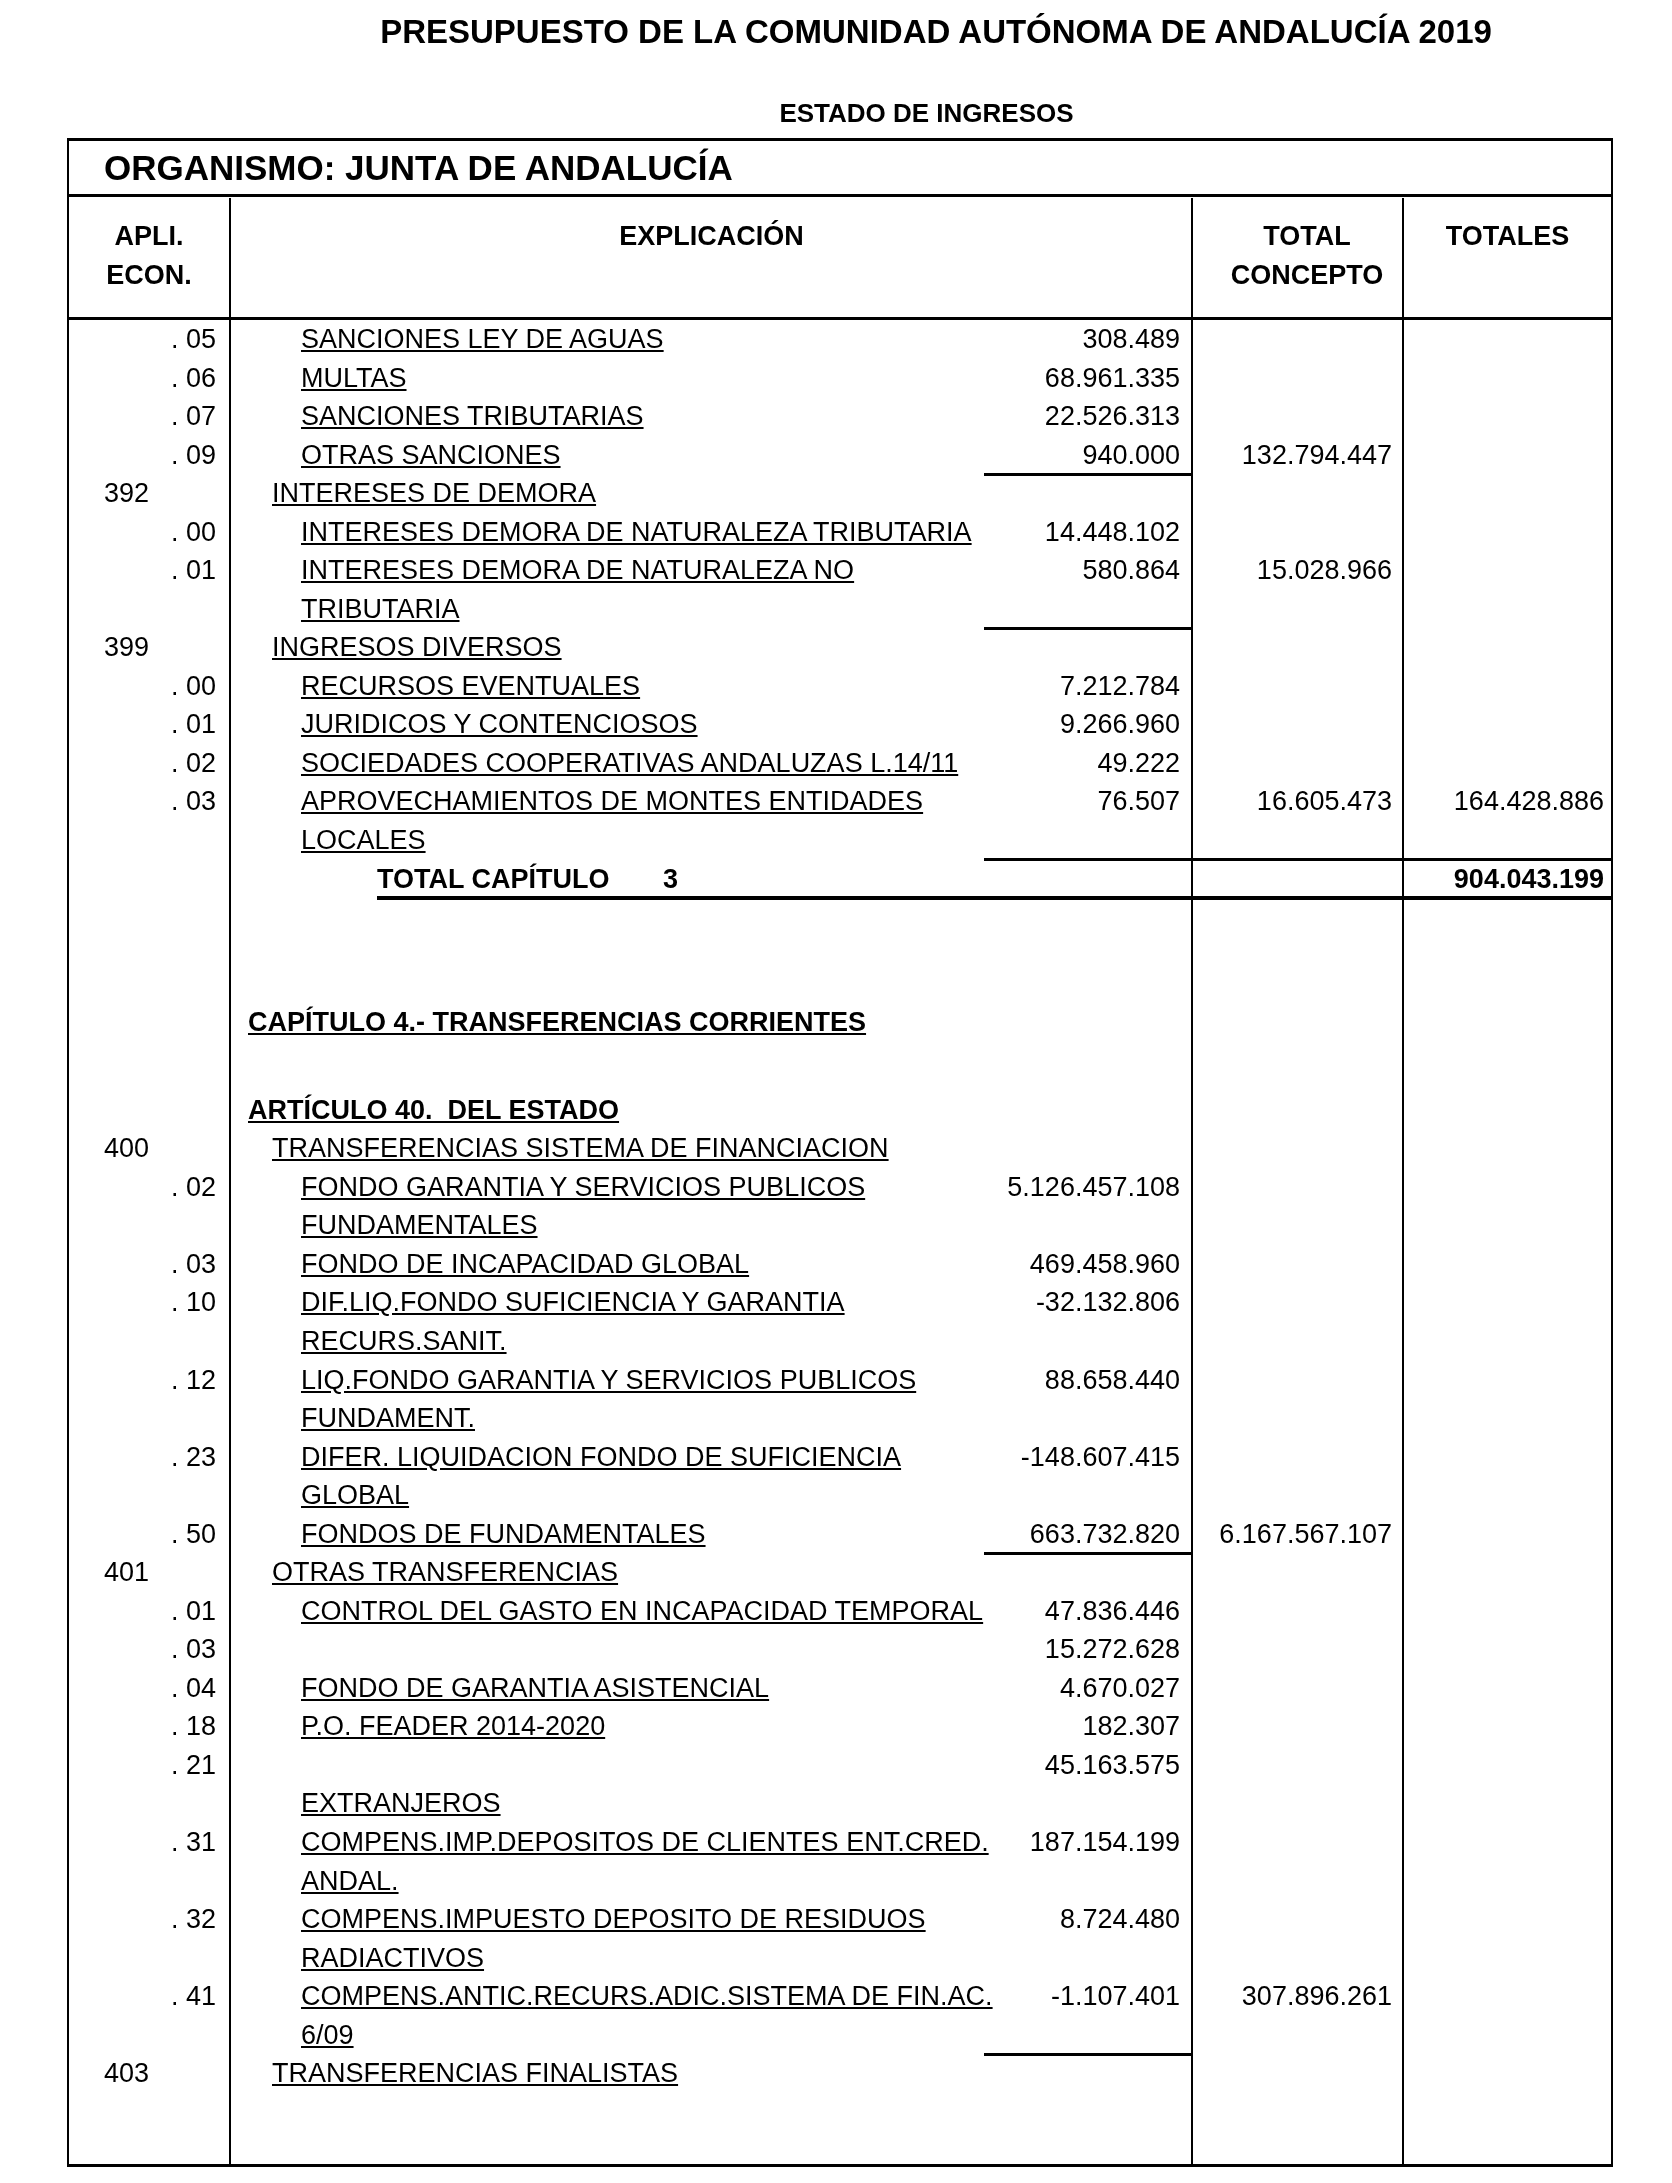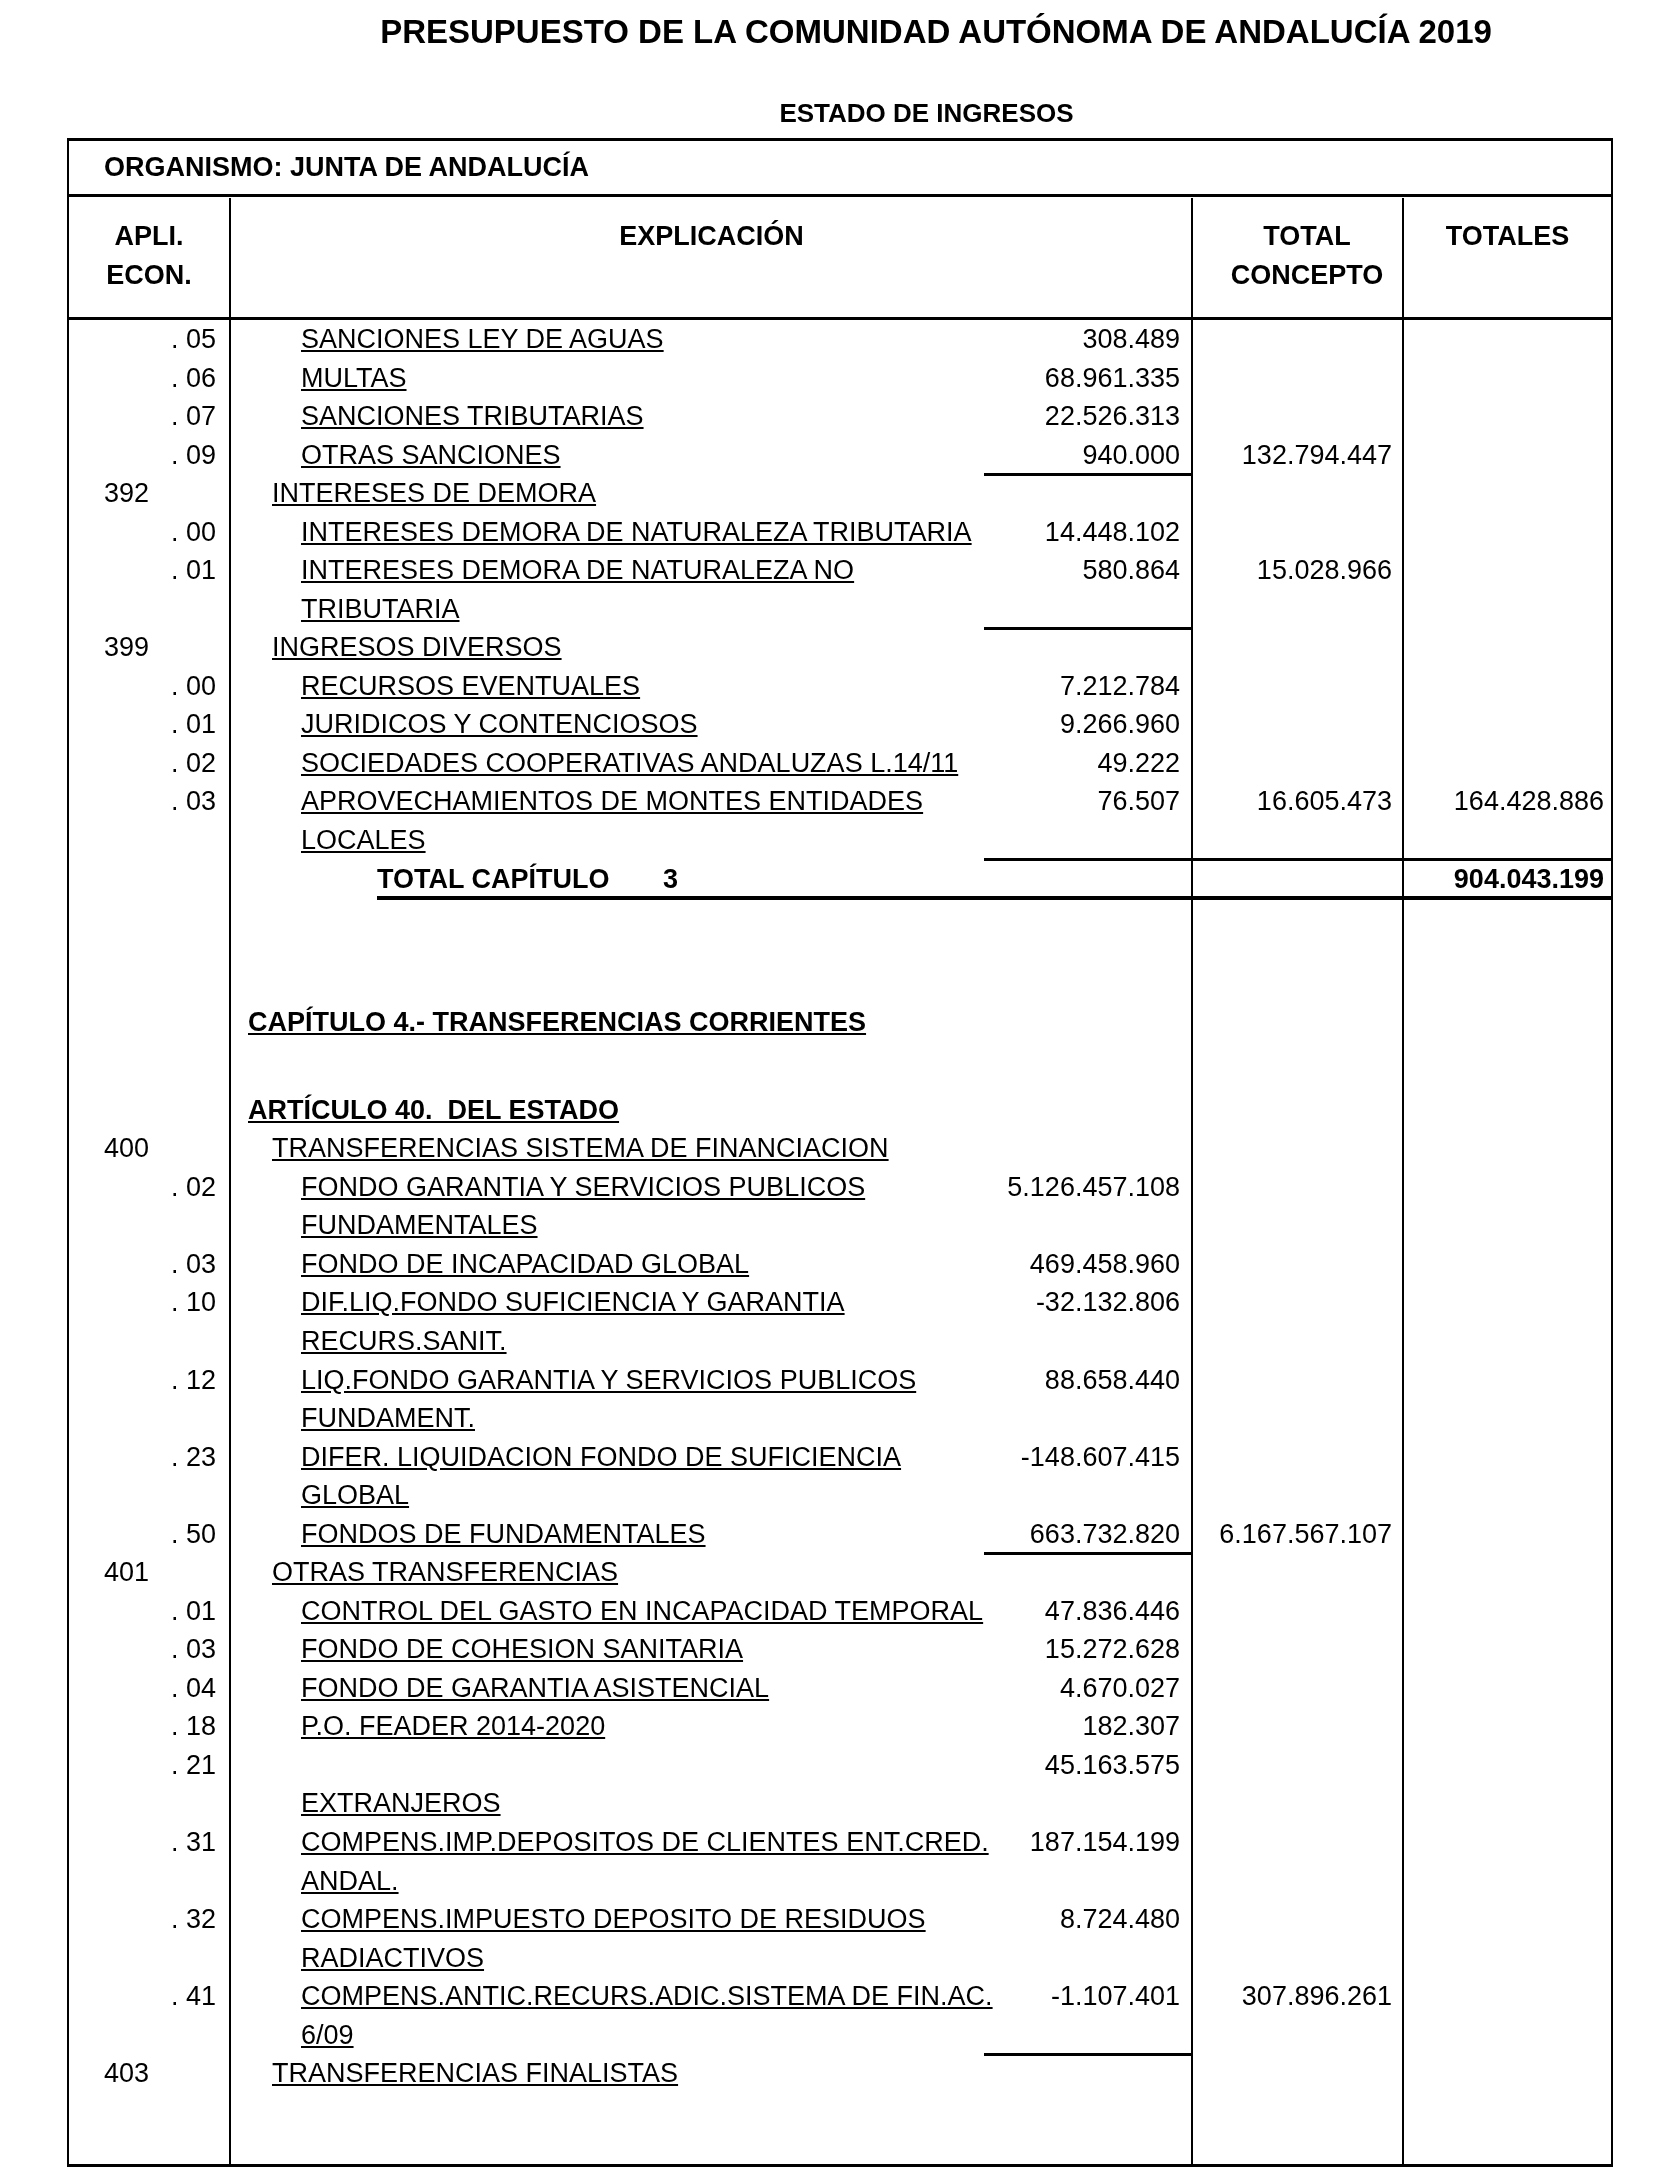--- a/index.html
+++ b/index.html
@@ -17,21 +17,21 @@
     font-size:26px; font-weight:bold; white-space:nowrap;
   }
   .budget-table {
     position:absolute; left:67px; top:138px; width:1542px; height:2023px;
     border:2.4px solid #000; border-top-width:3.9px; border-bottom-width:3.9px;
     box-sizing:content-box;
   }
   .org-row {
     height:53px; border-bottom:3.1px solid #000;
     display:flex; align-items:center; padding-left:35px;
-    font-size:27px; font-weight:bold;
+    font-size:35px; font-weight:bold;
   }
   .head-row { height:120px; border-bottom:3.1px solid #000; position:relative; }
   .hcell {
     position:absolute; top:0; height:100%; text-align:center;
     font-size:27px; font-weight:bold; line-height:39px; padding-top:20.4px;
     box-sizing:border-box;
   }
   .h-apli { left:0; width:160px; }
   .h-expl { left:163px; width:959px; }
   .h-conc { left:1124px; width:228px; }
@@ -224,21 +224,20 @@
           <div class="desc desc-concept">OTRAS TRANSFERENCIAS</div>
         </div>
         <div class="bline" style="top: 1272px;">
           <div class="code-item">. 01</div>
           <div class="amt">47.836.446</div>
           <div class="desc desc-item">CONTROL DEL GASTO EN INCAPACIDAD TEMPORAL</div>
         </div>
         <div class="bline" style="top: 1310px;">
           <div class="code-item">. 03</div>
           <div class="amt">15.272.628</div>
-          <div class="desc desc-item">FONDO DE COHESION SANITARIA</div>
         </div>
         <div class="bline" style="top: 1349px;">
           <div class="code-item">. 04</div>
           <div class="amt">4.670.027</div>
           <div class="desc desc-item">FONDO DE GARANTIA ASISTENCIAL</div>
         </div>
         <div class="bline" style="top: 1387px;">
           <div class="code-item">. 18</div>
           <div class="amt">182.307</div>
           <div class="desc desc-item">P.O. FEADER 2014-2020</div>

